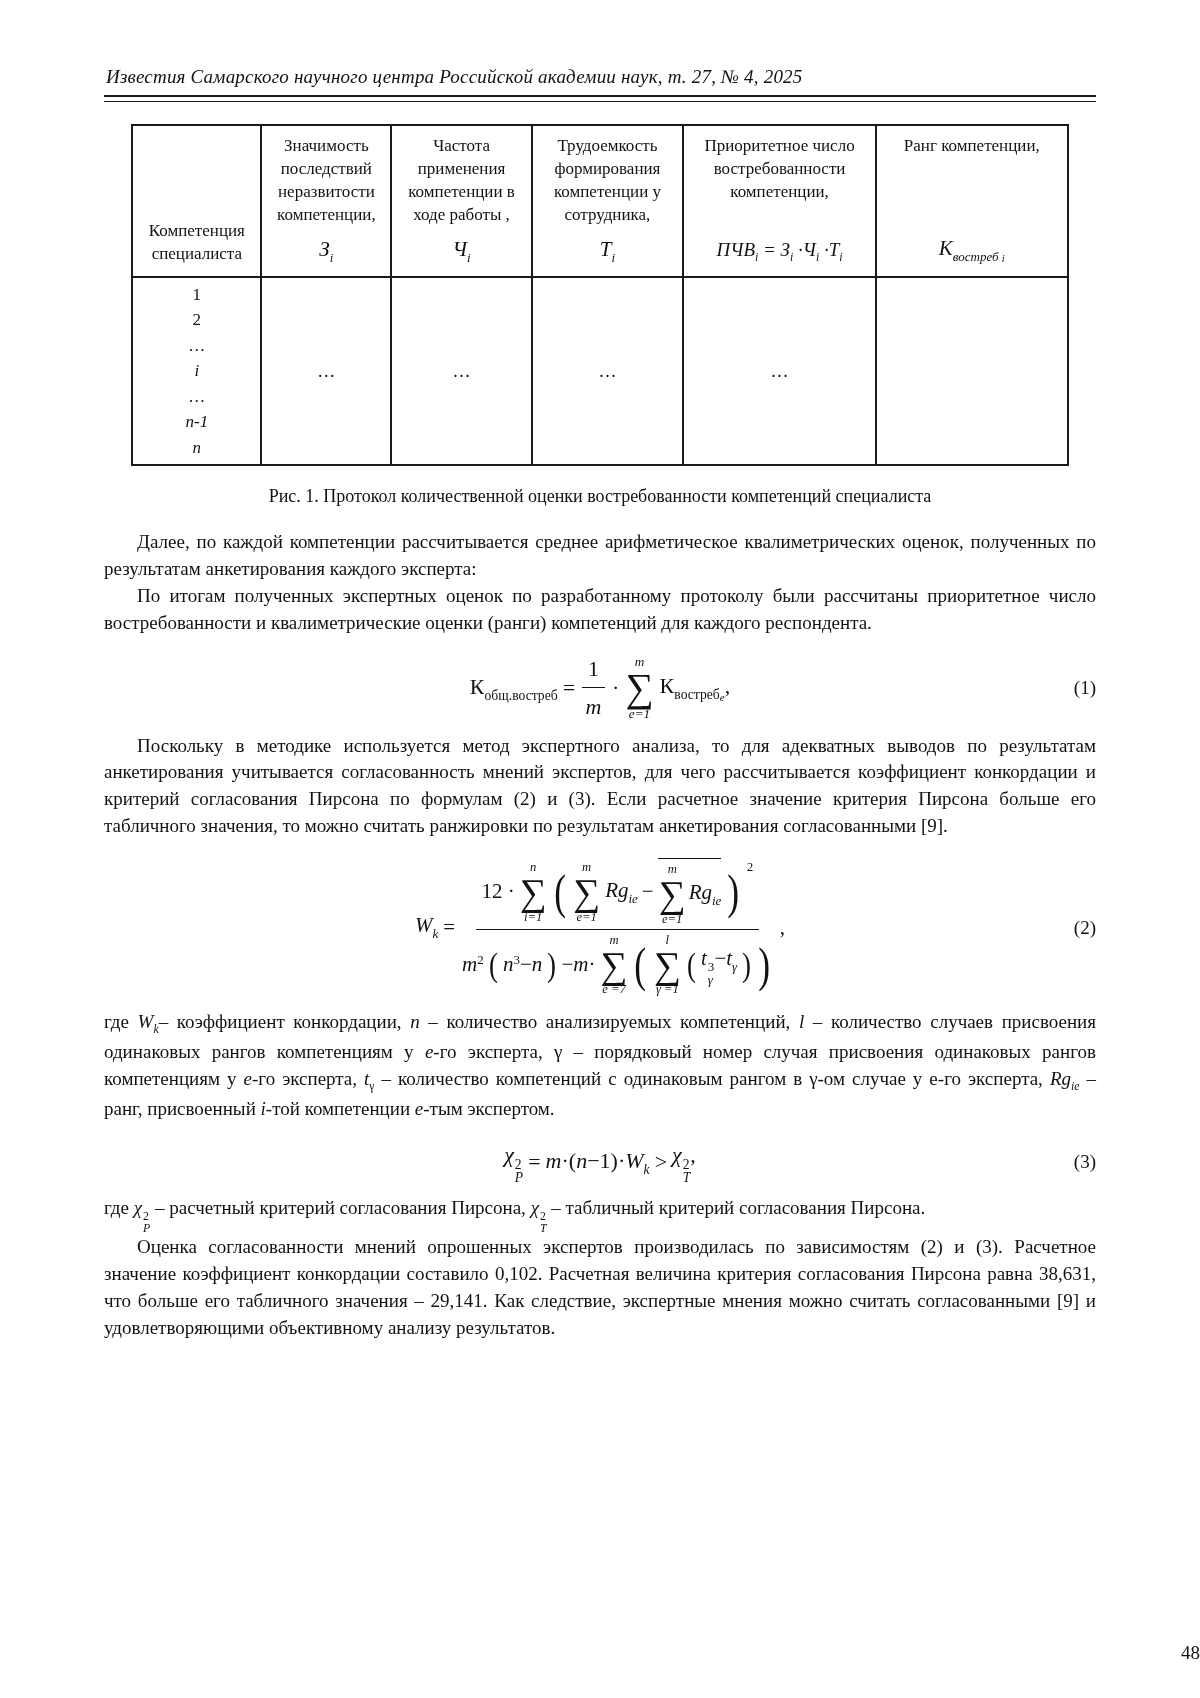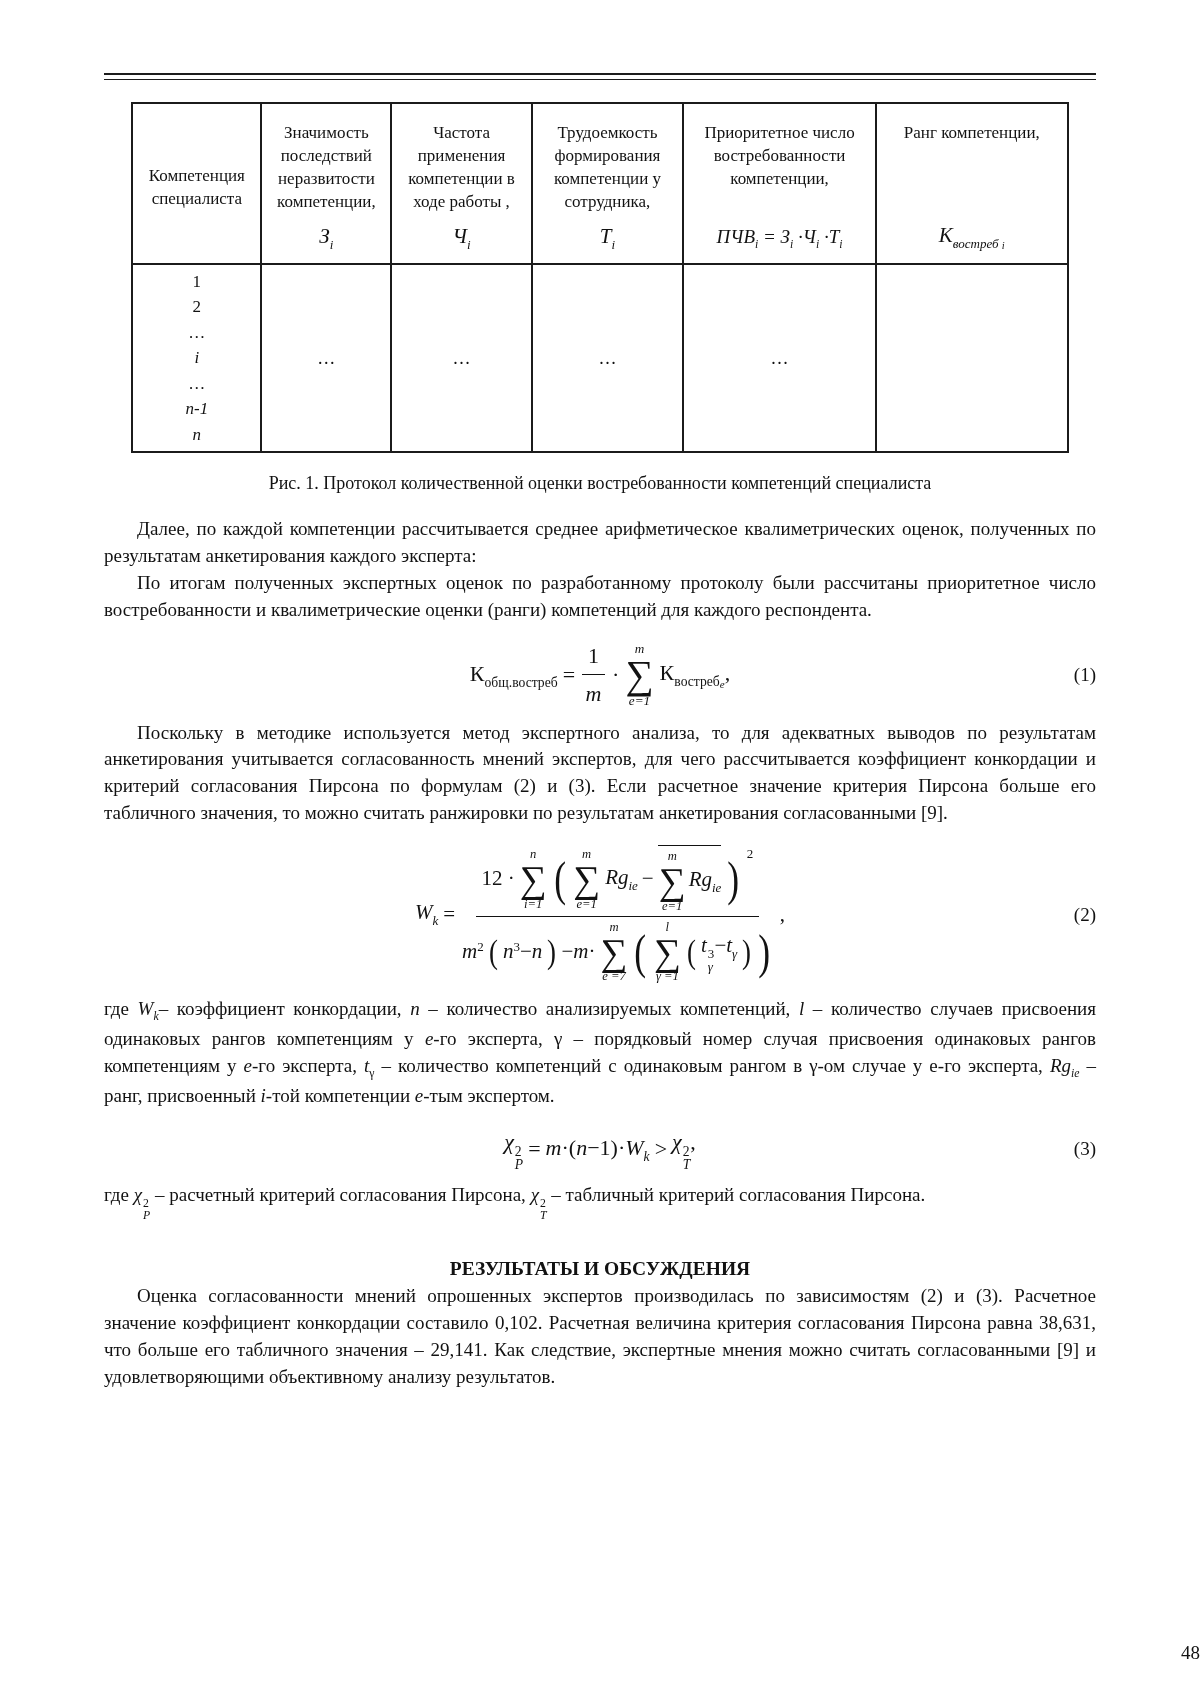--- a/index.html
+++ b/index.html
@@ -11,23 +11,23 @@
   }
   .content{padding:66px 104px 0 104px}
 
   
   .running-header{font-size:19px;font-style:italic;letter-spacing:.2px;padding-left:2px}
   .header-rule{margin-top:7px;height:7px;border-top:2.5px solid #1c1c1c;border-bottom:1.2px solid #1c1c1c}
 
   
   table.protocol{border-collapse:collapse;table-layout:fixed;width:94.5%;margin:22px auto 0;background:#fff}
   table.protocol th, table.protocol td{border:2px solid #1b1b1b}
-  table.protocol th{font-weight:normal;font-size:17px;line-height:1.35;height:152px;padding:18px 5px 10px;vertical-align:top}
+  table.protocol th{font-weight:normal;font-size:17px;line-height:1.35;height:152px;padding:9px 5px 10px;vertical-align:top}
   .th-flex{display:flex;flex-direction:column;align-items:center;height:100%}
-  .th-flex.center{justify-content:center}
+  .th-flex.center{justify-content:flex-end}
   .th-label{text-align:center}
   .th-sym{margin-top:auto;padding-top:8px;font-size:21px;white-space:nowrap}
   table.protocol tbody td{height:188px;text-align:center;vertical-align:middle;font-size:18px}
   .idx-cell div{line-height:1.5;font-size:17px}
 
   
   .fig-caption{margin-top:20px;text-align:center;font-size:18px}
   .fig-caption b{font-weight:normal}
 
   
@@ -67,20 +67,21 @@
   .after-heading{margin-top:26px}
 
   
   .page-number{position:absolute;left:0;right:0;bottom:34px;text-align:right;font-size:19px}
 </style>
 </head>
 <body>
 
 <div class="content">
 
+  <div class="running-header">Известия Самарского научного центра Российской академии наук, т. 27, № 4, 2025</div>
   <div class="header-rule"></div>
 
   <table class="protocol">
     <colgroup>
       <col style="width:13.8%">
         <col style="width:13.9%">
         <col style="width:15%">
       <col style="width:16.2%">
         <col style="width:20.6%">
         <col style="width:20.5%">
@@ -252,20 +253,19 @@
     </div>
 
     <p class="noindent"><span>где </span><span class="m-i">χ</span><span class="stk">
           <span class="stk-t">2</span>
           <span class="stk-b m-i">P</span>
         </span><span> – расчетный критерий согласования Пирсона, </span><span class="m-i">χ</span><span class="stk">
           <span class="stk-t">2</span>
           <span class="stk-b m-i">T</span>
         </span><span> – табличный критерий согласования Пирсона.</span></p>
 
-    <div class="section-heading">РЕЗУЛЬТАТЫ И ОБСУЖДЕНИЯ</div>
 
     <p>Оценка согласованности мнений опрошенных экспертов производилась по зависимостям (2) и (3). Расчетное значение коэффициент конкордации составило 0,102. Расчетная величина критерия согласования Пирсона равна 38,631, что больше его табличного значения – 29,141. Как следствие, экспертные мнения можно считать согласованными [9] и удовлетворяющими объективному анализу результатов.</p>
 
   </div>
 </div>
 
 <div class="page-number">48</div>
 
 </body></html>

